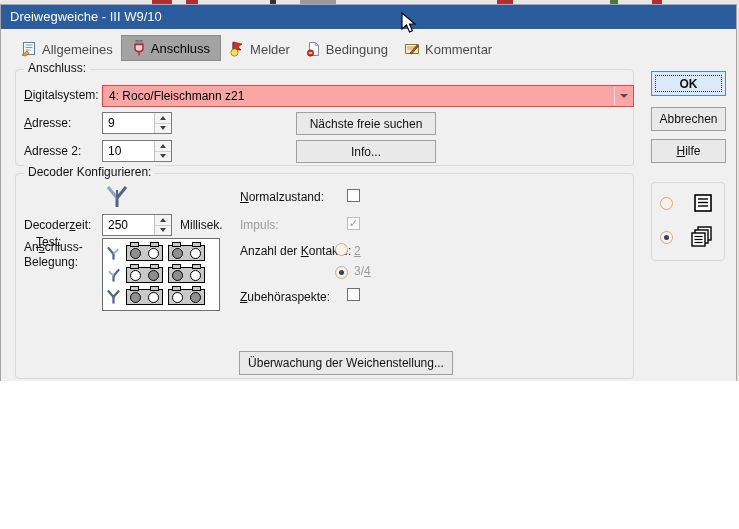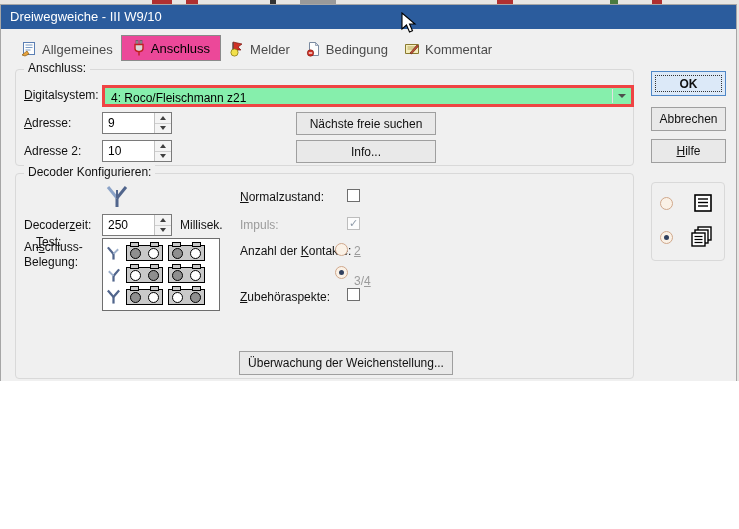--- a/index.html
+++ b/index.html
@@ -4,30 +4,30 @@
 <style>
   html,body{margin:0;padding:0;}
   body{font-family:"Liberation Sans",sans-serif;}
   .screen{position:relative;width:739px;height:381px;background:#e8e6e3;overflow:hidden;}
   .speck{position:absolute;top:0;height:4px;}
   .dialog{position:absolute;left:0;top:4px;width:737px;height:523px;background:#f0f0f0;border:1px solid #a6a6a6;box-sizing:border-box;}
   .titlebar{position:absolute;left:0;top:0;width:100%;height:24px;background:#2b5c9d;color:#fff;font-size:13px;line-height:24px;padding-left:9px;box-sizing:border-box;}
   
   .tabs{position:absolute;left:12px;top:29px;height:27px;display:flex;align-items:flex-end;}
   .tab{display:flex;align-items:center;gap:5px;padding:4px 8px;font-size:13px;color:#4b4b4b;white-space:nowrap;}
-  .tab.selected{border:1px solid #8a8a8a;background:#ec4899;color:#000;padding:4px 10px;}
+  .tab.selected{border:1px solid #8a8a8a;background:#a3a3a3;color:#000;padding:4px 10px;}
   .tab svg{flex:0 0 auto;}
   
   .groupbox{position:absolute;border:1px solid #d9d9d9;border-radius:4px;box-sizing:border-box;}
   .legend{position:absolute;top:-9px;left:8px;background:#f0f0f0;padding:0 4px;font-size:12px;color:#111;white-space:nowrap;}
   .lbl{position:absolute;font-size:12px;color:#111;white-space:nowrap;}
   .lbl.disabled{color:#9b9b9b;}
   .ul{text-decoration:underline;}
   
-  .combo{position:absolute;background:#86efac;border:3px solid #ef4444;box-sizing:border-box;}
+  .combo{position:absolute;background:#fca5a5;border:1px solid #ef4444;box-sizing:border-box;}
   .combo .val{position:absolute;left:6px;top:3px;font-size:12px;color:#000;white-space:nowrap;}
   .combo .arrow{position:absolute;right:1px;top:1px;bottom:1px;width:17px;border-left:1px solid #e2e2e2;display:flex;align-items:center;justify-content:center;}
   .tri-down{width:0;height:0;border-left:4px solid transparent;border-right:4px solid transparent;border-top:4px solid #4d4d4d;}
   
   .spin{position:absolute;width:70px;height:22px;background:#fff;border:1px solid #7a7a7a;box-sizing:border-box;}
   .spin .val{position:absolute;left:5px;top:3px;font-size:12px;color:#000;}
   .spin .btns{position:absolute;right:0;top:0;bottom:0;width:16px;border-left:1px solid #c3c3c3;display:flex;flex-direction:column;background:#f4f4f4;}
   .spin .up,.spin .down{flex:1;display:flex;align-items:center;justify-content:center;}
   .spin .down{border-top:1px solid #cfcfcf;}
   .spin .up::after{content:"";width:0;height:0;border-left:3px solid transparent;border-right:3px solid transparent;border-bottom:4px solid #404040;}
@@ -232,21 +232,21 @@
               <span class="contact-circle light"></span>
               <span class="contact-circle dark"></span>
             </span>
         </div>
       </div>
 
       <span class="lbl" style="left:224px;top:70px;"><span>Anzahl der </span><span class="ul">K</span><span>ontakte:</span></span>
       <span style="left:319px;top:69px;" class="radio"></span>
       <span class="lbl disabled" style="left:338px;top:70px;"><span class="ul">2</span></span>
       <span style="left:319px;top:92px;" class="radio selected"></span>
-      <span class="lbl disabled" style="left:338px;top:100px;"><span>3/</span><span class="ul">4</span></span>
+      <span class="lbl disabled" style="left:338px;top:90px;"><span>3/</span><span class="ul">4</span></span>
 
       <span class="lbl" style="left:224px;top:116px;"><span class="ul">Z</span><span>ubehöraspekte:</span></span>
       <span style="left:331px;top:114px;" class="checkbox">
           <i></i>
         </span>
 
 
       <button class="btn" style="left:223px;top:177px;width:214px;height:24px;">Überwachung der Weichenstellung...</button>
     </div>
 

